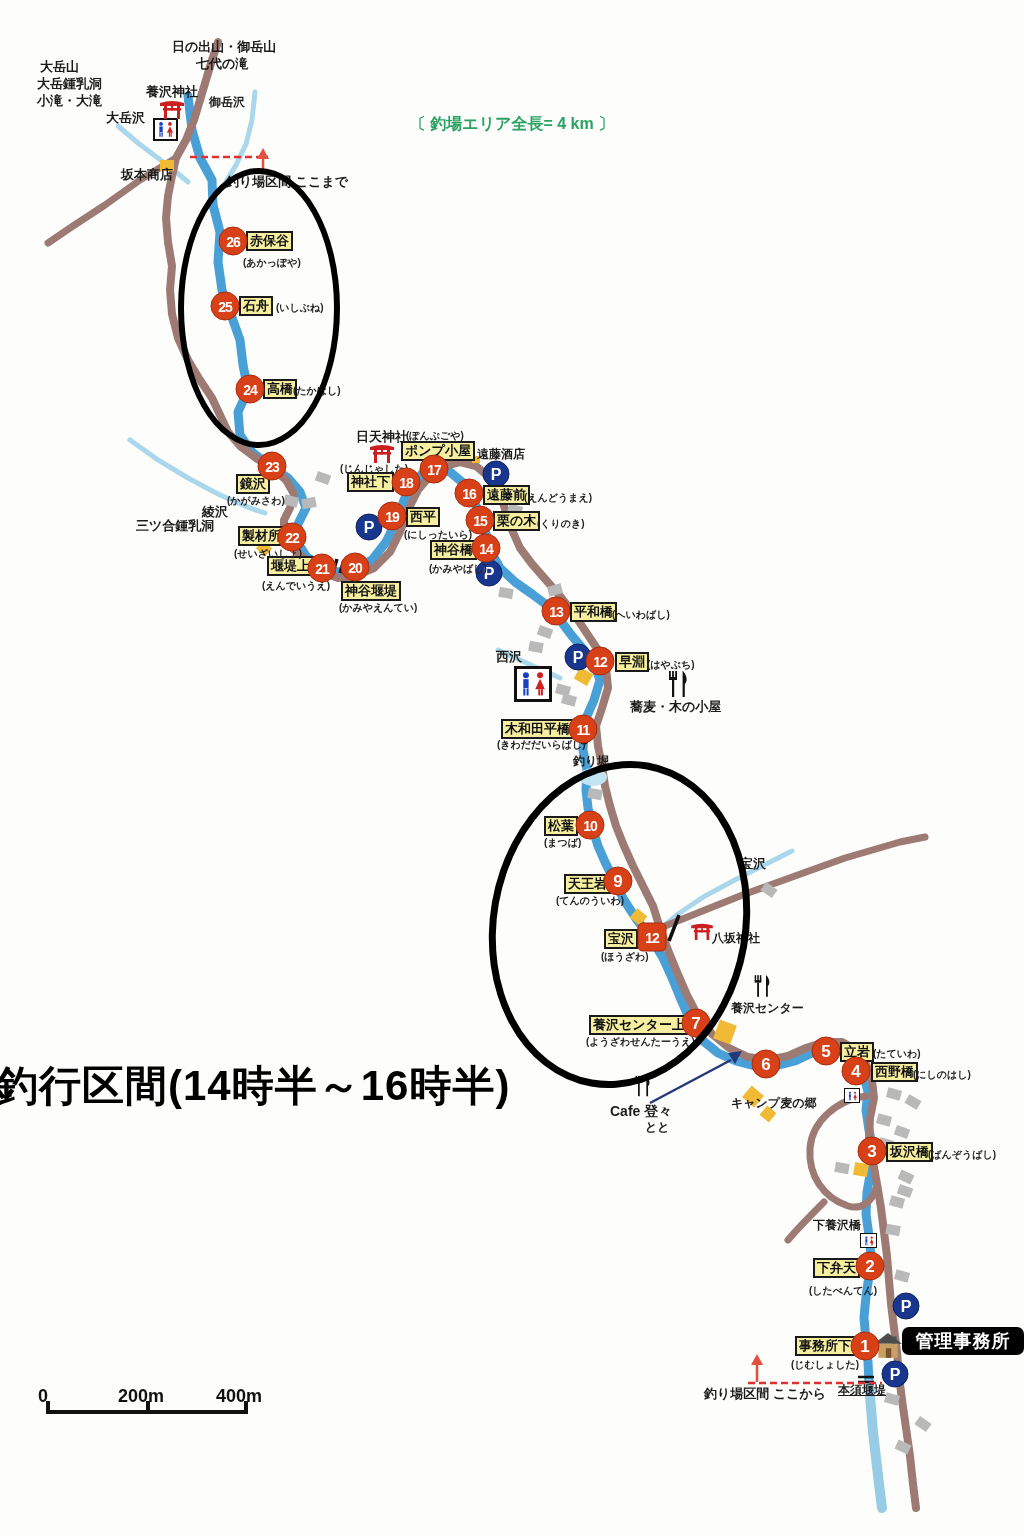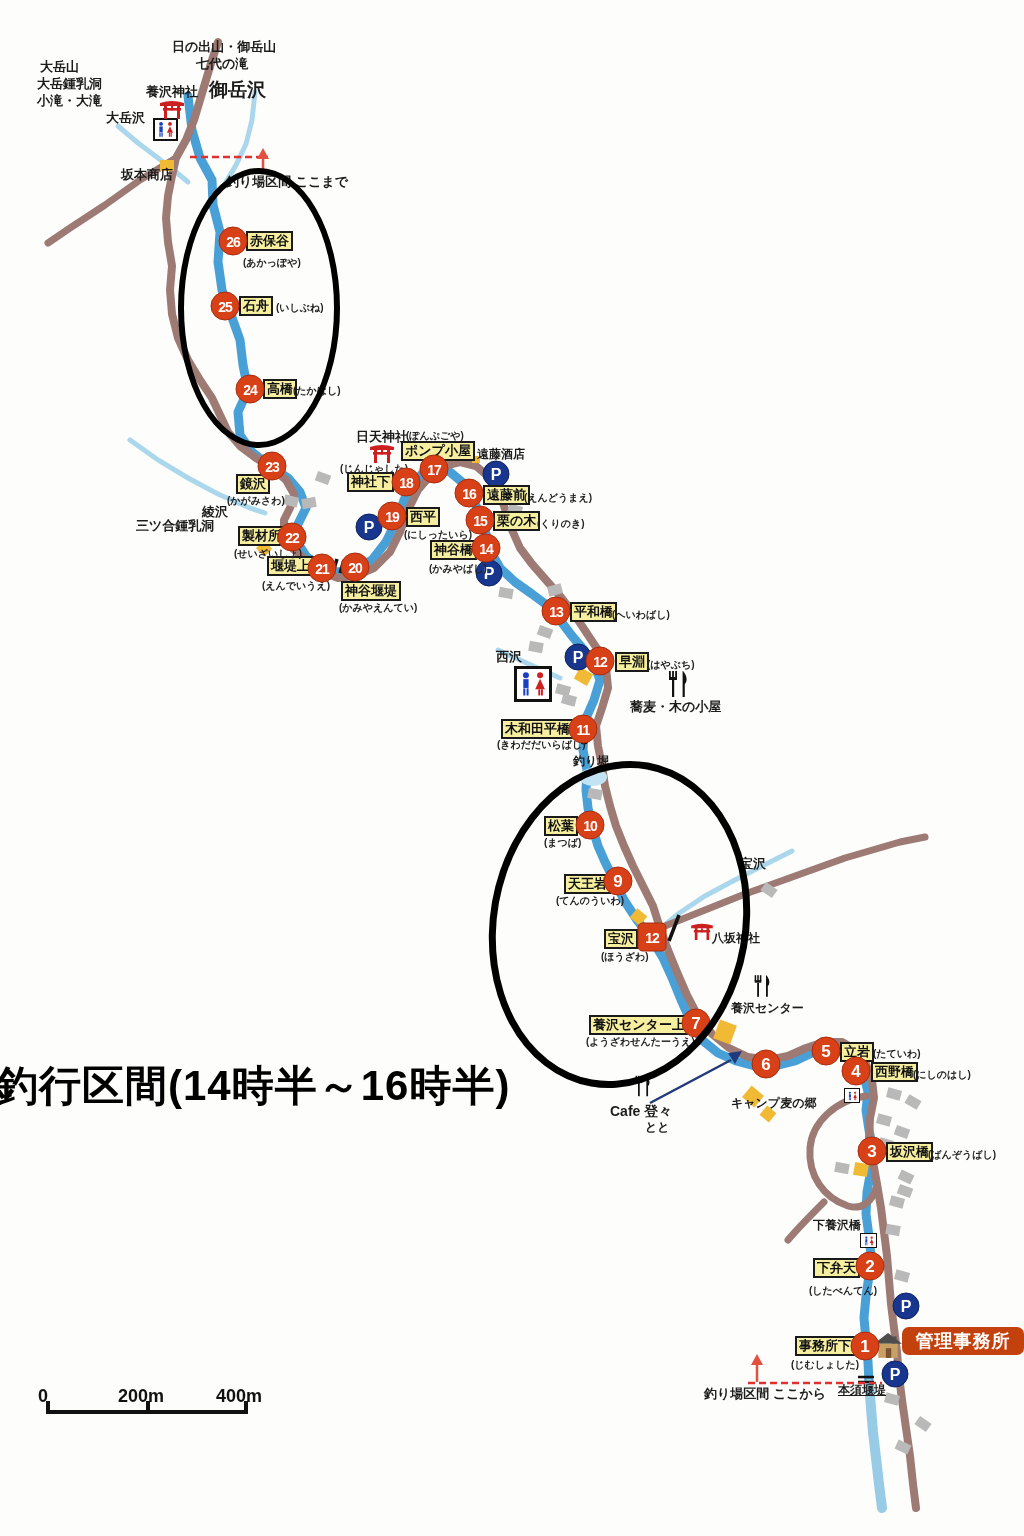--- a/index.html
+++ b/index.html
@@ -25,21 +25,21 @@
       align-items:center;justify-content:center;box-sizing:border-box;}
   .icon-abs{position:absolute;z-index:10;}
   .ellipse{position:absolute;border-radius:50%;border:6px solid #000;background:transparent;z-index:40;}
   .annotation{position:absolute;font-weight:bold;color:#000;z-index:50;white-space:nowrap;letter-spacing:1px;}
   .title-box{position:absolute;left:366px;top:34px;width:312px;height:64px;background:#f3efa1;
       border:4px solid #3c7c44;border-radius:14px;display:flex;align-items:center;justify-content:center;
       z-index:60;}
   .title-text{font-size:38px;font-weight:bold;color:#111;letter-spacing:7px;}
   .subtitle{position:absolute;left:0;top:114px;width:1024px;text-align:center;color:#2aa263;
       font-weight:bold;font-size:16px;z-index:60;}
-  .office{position:absolute;left:902px;top:1327px;width:122px;height:28px;background:#c2410c;color:#fff;
+  .office{position:absolute;left:902px;top:1327px;width:122px;height:28px;background:#000000;color:#fff;
       font-weight:bold;font-size:18px;display:flex;align-items:center;justify-content:center;
       border-radius:7px;z-index:12;letter-spacing:1px;}
   .scalebar{position:absolute;left:36px;top:1386px;z-index:20;width:230px;}
   .scalebar .nums{position:relative;height:22px;font-weight:bold;font-size:18px;color:#111;}
   .scalebar .nums span{position:absolute;}
   .sb-line{position:absolute;left:10px;top:24px;width:202px;height:4px;background:#111;}
   .sb-tick{position:absolute;width:4px;height:13px;background:#111;top:15px;}
 </style>
 </head>
 <body>
@@ -102,20 +102,21 @@
       <path d="M757 1382 V1364" stroke="#e45040" stroke-width="2.5"></path>
       <path d="M757 1354 l-6 11 h12 z" fill="#e45040"></path>
     </g>
 
     <g>
       <path d="M650 1103 L731 1060" stroke="#223a7a" stroke-width="2.5" fill="none"></path>
       <path d="M742 1051 l-14 2 7 11 z" fill="#223a7a"></path>
     </g>
   </svg>
 
+  <div class="subtitle">〔 釣場エリア全長= 4 km 〕</div>
 
   <div class="office">管理事務所</div>
 
   <div class="scalebar">
     <div class="nums">
       <span style="left:2px">0</span>
       <span style="left:82px">200m</span>
       <span style="left:180px">400m</span>
     </div>
     <div class="sb-line"></div>
@@ -202,21 +203,21 @@
     <div class="furi" style="left: 276px; top: 301px;">(いしぶね)</div>
     <div class="badge two" style="left: 233px; top: 241px;">26</div>
     <div class="spot-label" style="left: 246px; top: 231px;">赤保谷</div>
     <div class="furi" style="left: 243px; top: 256px;">(あかっぽや)</div>
     <div class="place" style="left: 172px; top: 40px; font-size: 13px;">日の出山・御岳山</div>
     <div class="place" style="left: 196px; top: 57px; font-size: 13px;">七代の滝</div>
     <div class="place" style="left: 40px; top: 60px; font-size: 13px;">大岳山</div>
     <div class="place" style="left: 37px; top: 77px; font-size: 13px;">大岳鍾乳洞</div>
     <div class="place" style="left: 37px; top: 94px; font-size: 13px;">小滝・大滝</div>
     <div class="place" style="left: 146px; top: 85px; font-size: 13px;">養沢神社</div>
-    <div class="place" style="left: 209px; top: 80px; font-size: 19px;">御岳沢</div>
+    <div class="place" style="left: 209px; top: 96px; font-size: 12px;">御岳沢</div>
     <div class="place" style="left: 106px; top: 111px; font-size: 13px;">大岳沢</div>
     <div class="place" style="left: 121px; top: 168px; font-size: 13px;">坂本商店</div>
     <div class="place" style="left: 226px; top: 175px; font-size: 13px;">釣り場区間 ここまで</div>
     <div class="place" style="left: 136px; top: 519px; font-size: 13px;">三ツ合鍾乳洞</div>
     <div class="place" style="left: 202px; top: 505px; font-size: 13px;">綾沢</div>
     <div class="place" style="left: 356px; top: 430px; font-size: 13px;">日天神社</div>
     <div class="place" style="left: 477px; top: 448px; font-size: 12px;">遠藤酒店</div>
     <div class="place" style="left: 496px; top: 650px; font-size: 13px;">西沢</div>
     <div class="place" style="left: 630px; top: 700px; font-size: 13px;">蕎麦・木の小屋</div>
     <div class="place" style="left: 573px; top: 755px; font-size: 12px;">釣り堀</div>

